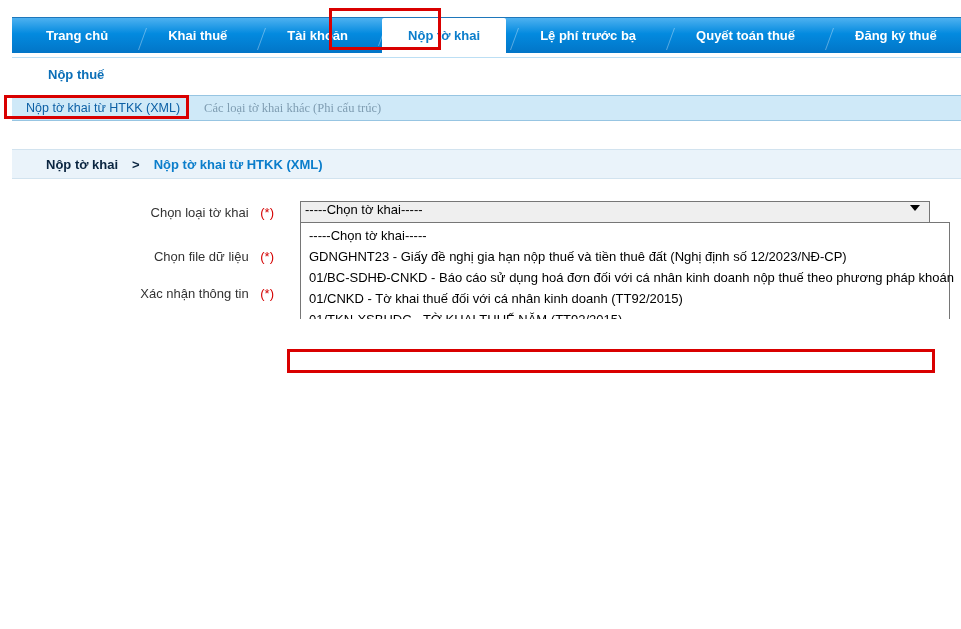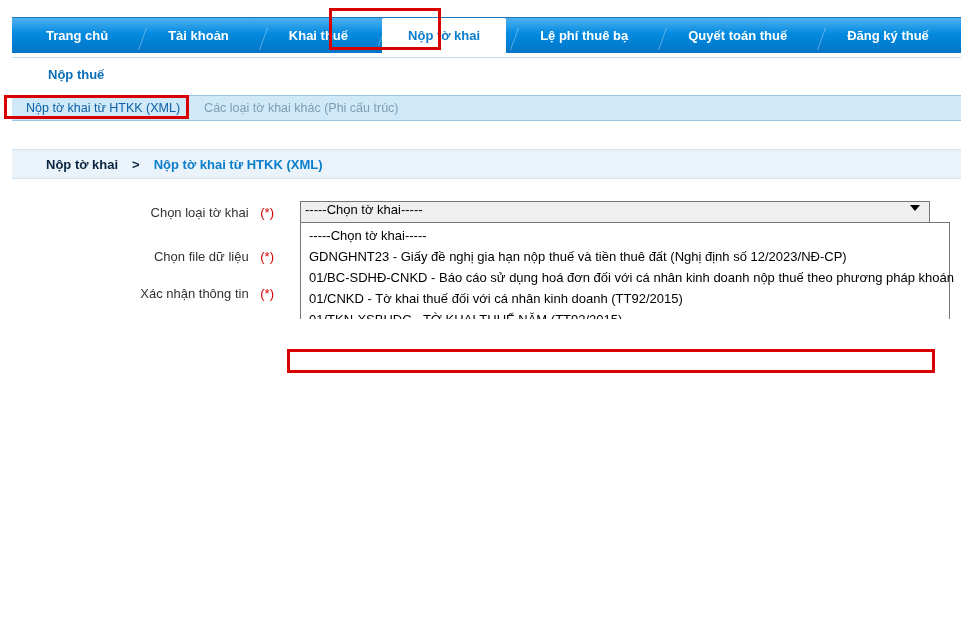--- a/index.html
+++ b/index.html
@@ -71,21 +71,21 @@
     border-top: 1px solid #97c5e2;
     border-bottom: 1px solid #97c5e2;
     height: 26px;
     display:flex;
     align-items:center;
     padding-left: 2px;
     font-size: 12.5px;
   }
   .subsub-item { padding: 0 8px; cursor:pointer; }
   .subsub-item.link { color:#0b5fa5; }
-  .subsub-item.muted { color:#7f9db2; }
+  .subsub-item.muted { color:#7f9db2;font-family:Liberation Serif, serif; }
   
   .breadcrumb {
     background: linear-gradient(to bottom,#eaf3fa 0%, #eaf3fa 100%);
     border: 1px solid #d2e3ef;
     border-left:none; border-right:none;
     height: 30px;
     display:flex;
     align-items:center;
     margin-top: 28px;
     padding-left: 30px;
@@ -161,30 +161,30 @@
   }
 </style>
 </head>
 <body>
 
 <div class="top-nav">
   <div class="top-item">
       <span>Trang chủ</span>
     </div>
   <div class="top-item">
+      <span>Khai thuế</span>
+    </div>
+  <div class="top-item">
       <span>Tài khoản</span>
-    </div>
-  <div class="top-item">
-      <span>Khai thuế</span>
     </div>
   <div class="top-item active">
       <span>Nộp tờ khai</span>
     </div>
   <div class="top-item">
-      <span>Lệ phí thuê bạ</span>
+      <span>Lệ phí trước bạ</span>
     </div>
   <div class="top-item">
       <span>Quyết toán thuế</span>
     </div>
   <div class="top-item">
       <span>Đăng ký thuế</span>
     </div>
 </div>
 
 <div class="sub-nav">

